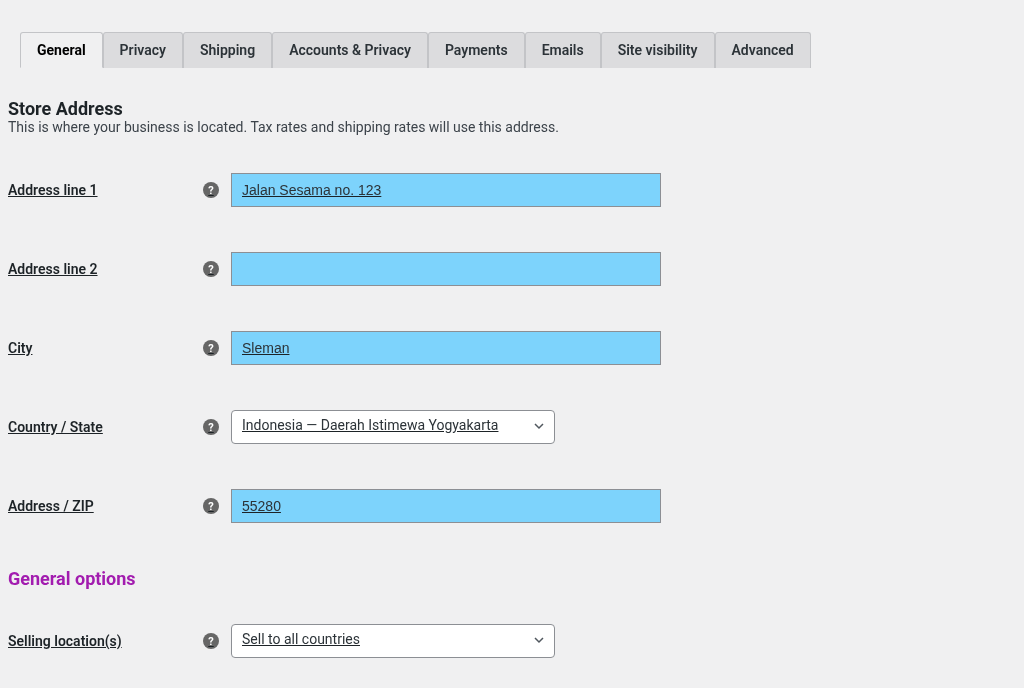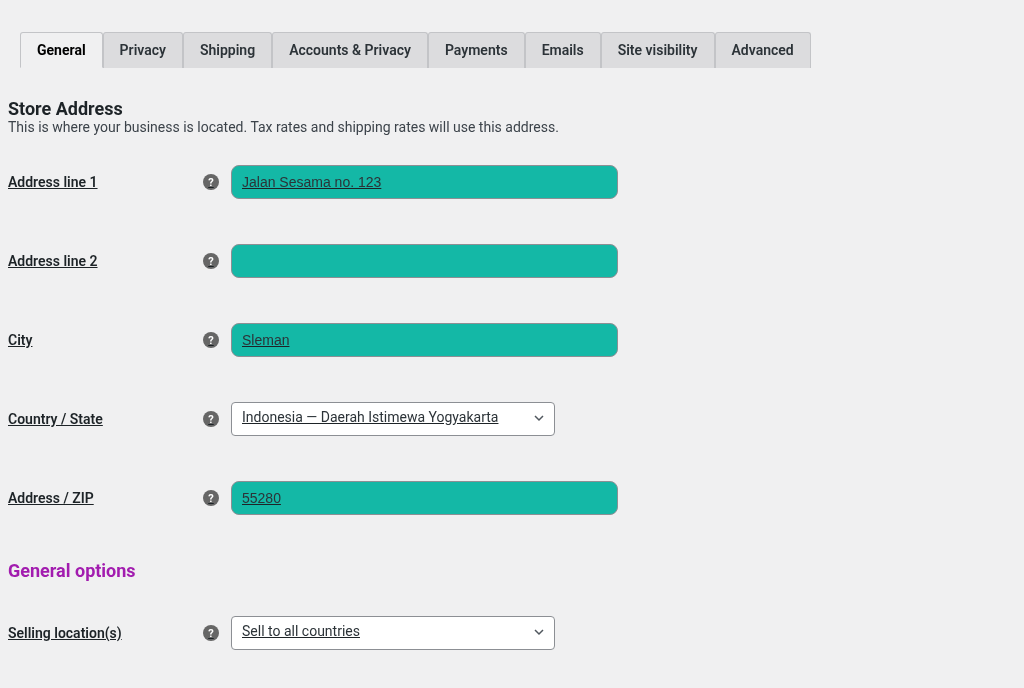--- a/index.html
+++ b/index.html
@@ -38,21 +38,21 @@
   }
   h2.section-title {
     font-size: 18px;
     font-weight: 700;
     color: #1d2327;
     margin-bottom: 0;
   }
   .section-desc {
     font-size: 14px;
     color: #3c434a;
-    margin-bottom: 30px;
+    margin-bottom: 38px;
   }
   .form-row {
     display: flex;
     align-items: center;
     margin-bottom: 45px;
     text-decoration: underline;
   }
   .form-label {
     width: 195px;
     font-weight: 600;
@@ -69,27 +69,27 @@
     display: inline-flex;
     align-items: center;
     justify-content: center;
     font-size: 11px;
     font-weight: bold;
     margin-right: 12px;
     flex-shrink: 0;
     cursor: help;
   }
   .text-input {
-    width: 387px;
+    width: 430px;
     height: 34px;
     padding: 6px 10px;
     font-size: 14px;
     border: 1px solid #8c8f94;
-    border-radius: 8px;
-    background: #14b8a6;
+    border-radius: 0;
+    background: #7dd3fc;
     color: #2c3338;
   }
   .select-wrap {
     position: relative;
     width: 324px;
   }
   .select-input {
     width: 100%;
     height: 34px;
     padding: 6px 30px 6px 10px;

